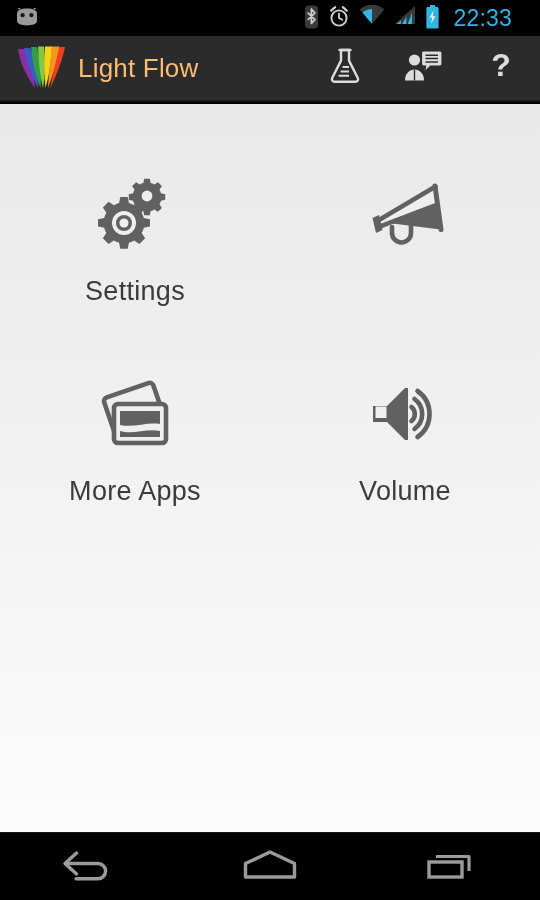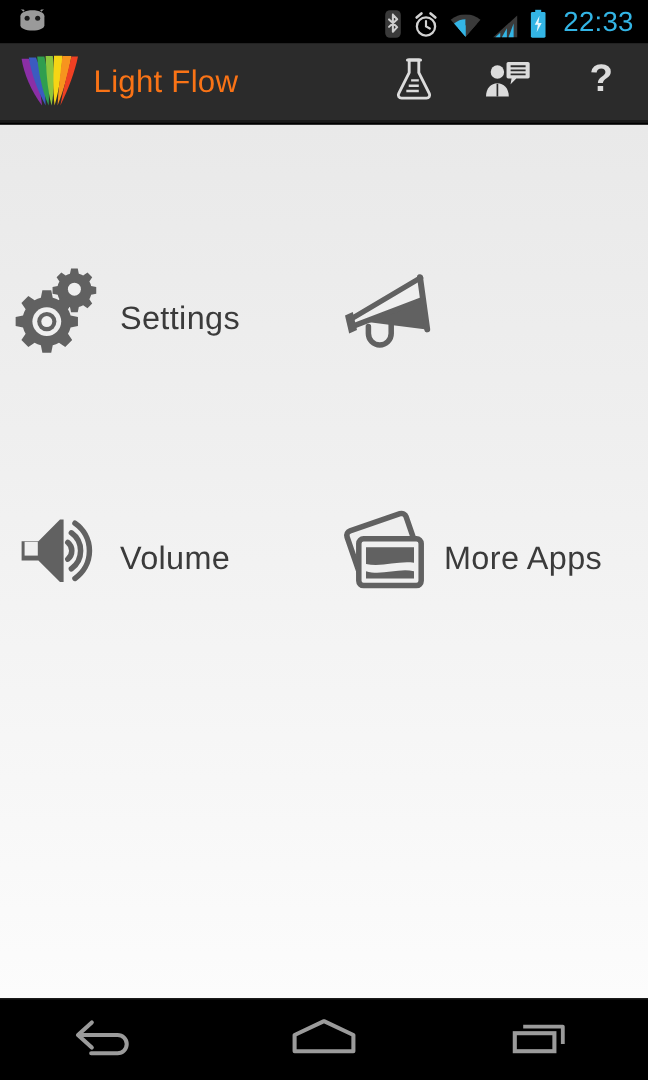--- a/index.html
+++ b/index.html
@@ -18,43 +18,43 @@
 
   
   #status-bar {
     position:absolute; left:0; top:0;
     width:540px; height:36px;
     background:#000;
     display:flex; align-items:center;
   }
   #status-left { padding-left:14px; display:flex; align-items:center; }
   #status-right {
-    margin-left:auto; padding-right:12px;
-    display:flex; align-items:flex-end; gap:9px;
+    margin-left:auto; padding-right:28px;
+    display:flex; align-items:flex-start; gap:9px;
   }
   #status-clock {
     color:#33b5e5;
     font-size:23px;
     letter-spacing:0.2px;
     font-family:"Liberation Sans", sans-serif;
     margin-left:4px;
   }
   .sb-icon { display:block; }
 
   
   #action-bar {
     position:absolute; left:0; top:36px;
     width:540px; height:66px;
     background:#2b2b2b;
     display:flex; align-items:center;
     border-bottom:2px solid #1a1a1a;
   }
   #app-logo { margin-left:14px; width:52px; height:48px; flex:none; }
   #app-title {
-    color:#f97316;
+    color:#fdba74;
     font-size:26px;
     margin-left:12px;
     font-weight:400;
     letter-spacing:0.2px;
     white-space:nowrap;
   }
   #action-icons {
     margin-left:auto;
     display:flex; align-items:center;
     height:100%;
@@ -73,21 +73,21 @@
   }
   #grid {
     position:absolute; left:0; top:50px;
     width:540px;
     display:grid;
     grid-template-columns:1fr 1fr;
     grid-auto-rows:200px;
   }
   .tile {
     display:flex;
-    flex-direction:row;
+    flex-direction:column;
     align-items:center;
     justify-content:flex-start;
     padding-top:10px;
     cursor:pointer;
     -webkit-user-select:none;
   }
   .tile-icon {
     width:100px; height:100px;
     display:flex; align-items:center; justify-content:center;
   }
@@ -286,54 +286,54 @@
 
               <path d="M33 59 L33 65 A9.5 9.5 0 0 0 52 65 L52 56" fill="none" stroke="#616161" stroke-width="4.6" stroke-linecap="round"></path>
             </g>
           </svg>
         </div>
       </div>
 
       <div class="tile">
         <div class="tile-icon">
           <svg width="92" height="92" viewBox="0 0 92 92">
+            <g>
+
+              <g transform="rotate(-19 46 44)">
+                <rect x="20" y="21" width="52" height="40" rx="4" fill="#efefef" stroke="#616161" stroke-width="4.6"></rect>
+                <path d="M25 55 L41 35 L57 55 Z" fill="#616161"></path>
+              </g>
+
+              <rect x="25" y="36" width="52" height="39" rx="4" fill="#efefef" stroke="#616161" stroke-width="4.6"></rect>
+              <path d="M31 43 L71 43 L71 56 C58 54 44 60 31 57 Z" fill="#616161"></path>
+              <path d="M31 63 C44 67 58 60 71 63 L71 69 L31 69 Z" fill="#616161"></path>
+            </g>
+          </svg>
+        </div>
+        <div class="tile-label">More Apps</div>
+      </div>
+
+      <div class="tile">
+        <div class="tile-icon">
+          <svg width="92" height="92" viewBox="0 0 92 92">
             <g fill="#616161">
               <path d="M14 38 L28 38 L46 20 L46 72 L28 54 L14 54 Z"></path>
               <rect x="16.5" y="38.5" width="11" height="11.5" fill="#efefef"></rect>
               <path d="M46 20 L46 72 L49 72 L49 20 Z"></path>
               <g fill="none" stroke="#616161" stroke-width="4.6" stroke-linecap="round">
                 <path d="M52.5 39 A9 9 0 0 1 52.5 53"></path>
                 <path d="M55.5 31 A18.5 18.5 0 0 1 55.5 61"></path>
                 <path d="M58.5 23 A28 28 0 0 1 58.5 69"></path>
               </g>
             </g>
           </svg>
         </div>
         <div class="tile-label">Volume</div>
       </div>
 
-      <div class="tile">
-        <div class="tile-icon">
-          <svg width="92" height="92" viewBox="0 0 92 92">
-            <g>
-
-              <g transform="rotate(-19 46 44)">
-                <rect x="20" y="21" width="52" height="40" rx="4" fill="#efefef" stroke="#616161" stroke-width="4.6"></rect>
-                <path d="M25 55 L41 35 L57 55 Z" fill="#616161"></path>
-              </g>
-
-              <rect x="25" y="36" width="52" height="39" rx="4" fill="#efefef" stroke="#616161" stroke-width="4.6"></rect>
-              <path d="M31 43 L71 43 L71 56 C58 54 44 60 31 57 Z" fill="#616161"></path>
-              <path d="M31 63 C44 67 58 60 71 63 L71 69 L31 69 Z" fill="#616161"></path>
-            </g>
-          </svg>
-        </div>
-        <div class="tile-label">More Apps</div>
-      </div>
-
 
     </div>
   </div>
 
   <div id="nav-bar">
 
     <div class="nav-btn">
       <span>
         <svg width="56" height="34" viewBox="0 0 56 34">
           <path d="M14.5 5 L3 15.5 L14.5 26" fill="none" stroke="#9b9b9b" stroke-width="3.4" stroke-linecap="round" stroke-linejoin="round"></path>

